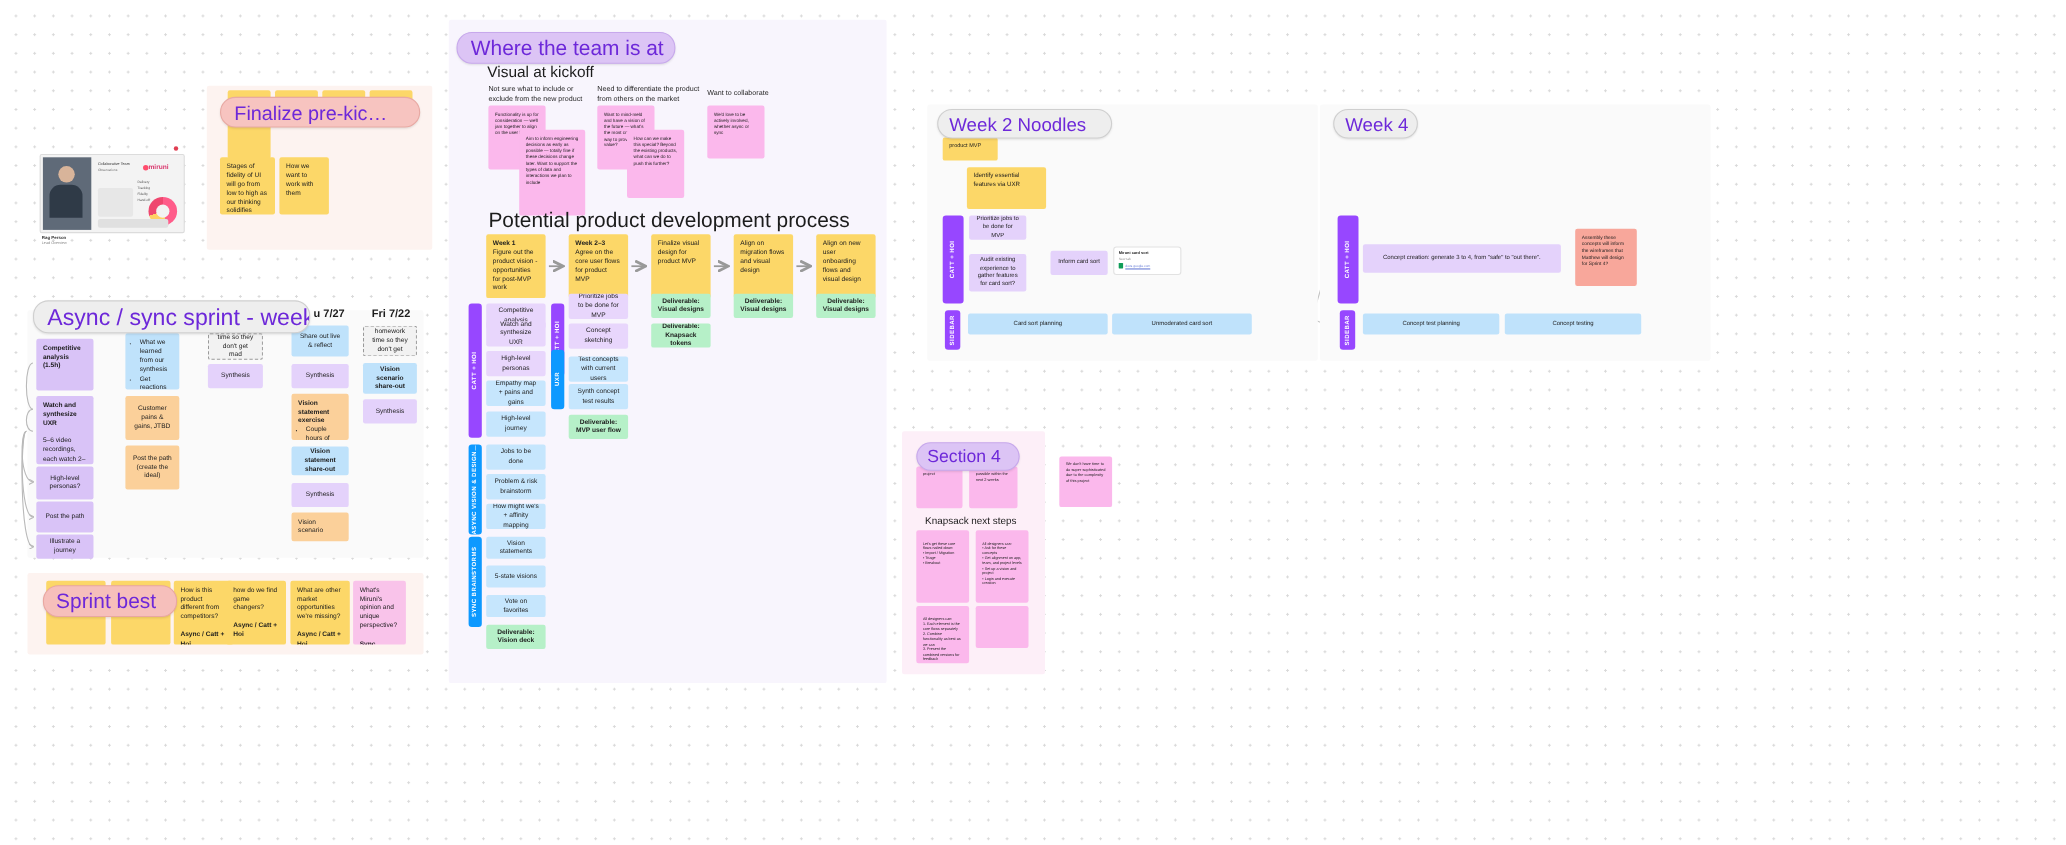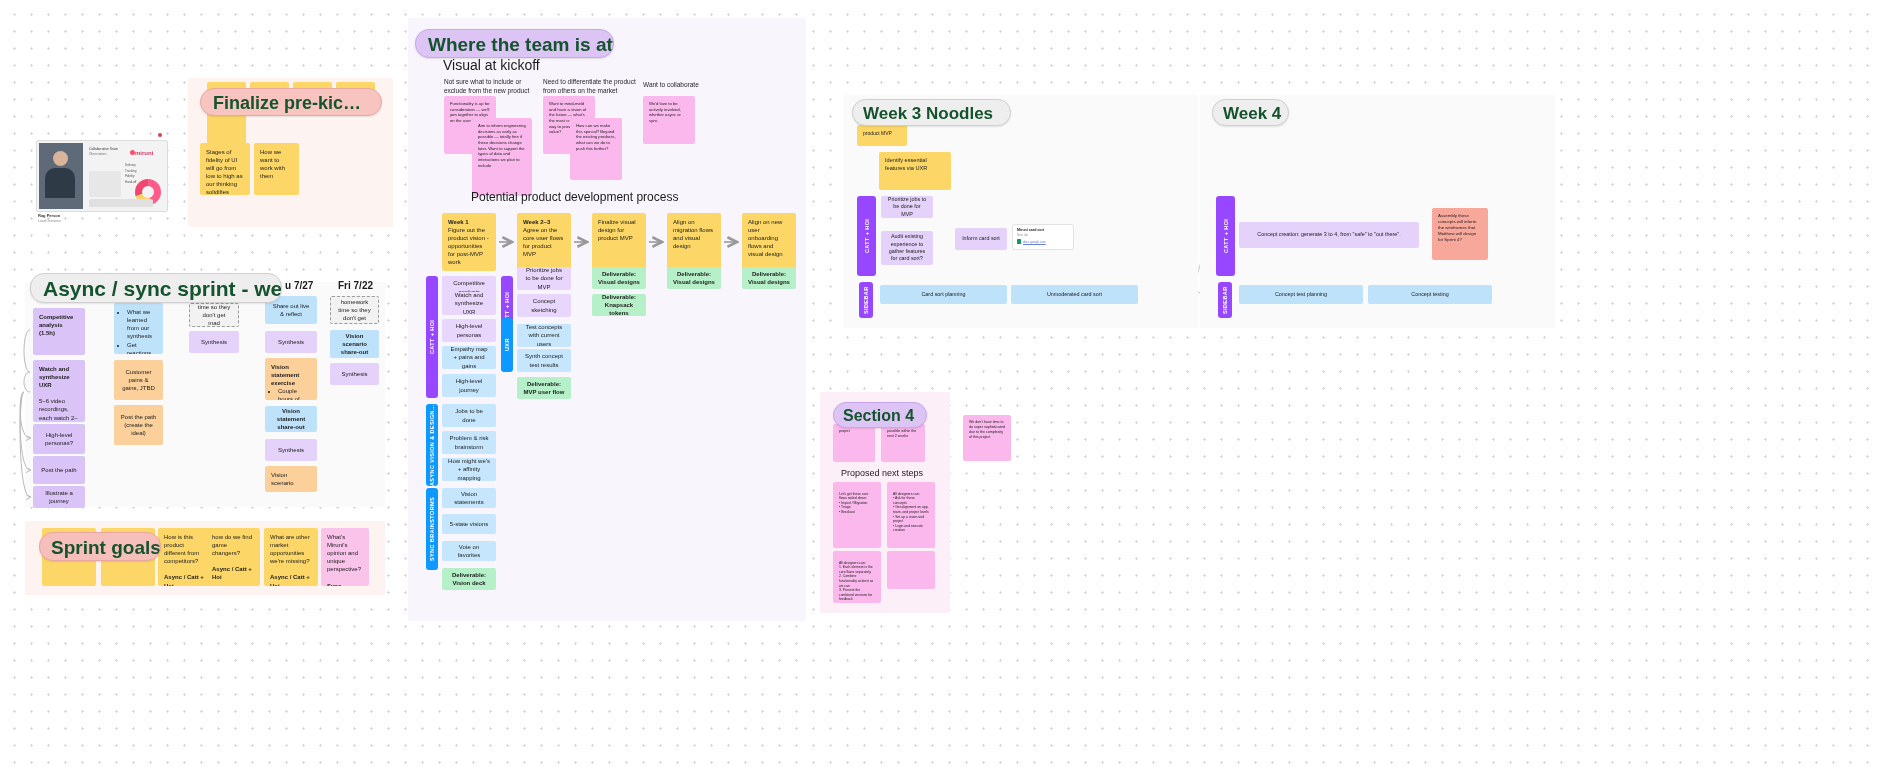--- a/index.html
+++ b/index.html
@@ -17,22 +17,22 @@
     background-image:radial-gradient(circle, #d9d9d9 1px, transparent 1.2px);
     background-size:17px 17px;
     background-position:6px 6px;
   }
   .frame{position:absolute;border-radius:2px;}
   .frame-title{
     position:absolute;
     background:#eeeeee;
     border:1px solid #cfcfcf;
     border-radius:14px;
-    font-weight:bold;
-    color:#14532d;
+    font-weight:normal;
+    color:#6d28d9;
     white-space:nowrap;
     box-shadow:0 1px 2px rgba(0,0,0,.10);
     z-index:40;
     padding:3px 14px;
     line-height:1.12;
     overflow:hidden;
   }
   .ftitle-pink{background:#f7c4c0;border-color:#e8a9a3;}
   .ftitle-purple{background:#dcc4f5;border-color:#c7a8ec;}
   .ftitle-pink2{background:#f6bfbb;border-color:#e9a7a1;}
@@ -210,21 +210,21 @@
     <path d="M884,150 C884,162 896,162 900,162" stroke="#c5c5c5" stroke-width="1" fill="none" marker-end="url(#ah2)"></path>
     <path d="M940,215 C952,215 952,237 958,237" stroke="#c5c5c5" stroke-width="1" fill="none" marker-end="url(#ah2)"></path>
     <path d="M940,258 C952,258 952,240 958,240" stroke="#c5c5c5" stroke-width="1" fill="none" marker-end="url(#ah2)"></path>
     <path d="M992,252 C992,280 952,280 940,285 L940,295" stroke="#c5c5c5" stroke-width="1" fill="none"></path>
     <path d="M1000,250 C1010,250 1010,290 1186,290 C1200,290 1200,240 1214,240" stroke="#c5c5c5" stroke-width="1" fill="none" marker-end="url(#ah2)"></path>
     <path d="M1240,240 L1242,240" stroke="#c5c5c5" stroke-width="1" fill="none"></path>
     <path d="M1190,290 C1200,290 1200,296 1214,296" stroke="#c5c5c5" stroke-width="1" fill="none"></path>
   </svg>
 
   <div class="frame" style="left:25px;top:521px;width:360px;height:74px;background:#fdf3f0;"></div>
-  <div class="frame-title ftitle-pink2" style="left:39px;top:532px;width:122px;height:29px;font-size:19px;line-height:29px;padding:0 11px;box-sizing:border-box;">Sprint goals</div>
+  <div class="frame-title ftitle-pink2" style="left:39px;top:532px;width:122px;height:29px;font-size:19px;line-height:29px;padding:0 11px;box-sizing:border-box;">Sprint best</div>
 
   <div class="note n-yellow" style="left:42px;top:528px;width:54px;height:58px;"></div>
   <div class="note n-yellow" style="left:101px;top:528px;width:54px;height:58px;"></div>
   <div class="note n-yellow" style="left:158px;top:528px;width:54px;height:58px;">
     <span>How is this product different from competitors?</span><br><br>
     <span class="b">Async / Catt + Hoi</span></div>
   <div class="note n-yellow" style="left:206px;top:528px;width:54px;height:58px;">
     <span>how do we find game changers?</span><br><br>
     <span class="b">Async / Catt + Hoi</span></div>
   <div class="note n-yellow" style="left:264px;top:528px;width:54px;height:58px;">
@@ -247,21 +247,21 @@
     <span>Functionality is up for consideration — we'll jam together to align on the user flows</span></div>
   <div class="note n-pink" style="left:472px;top:118px;width:60px;height:78px;font-size:4.2px;">
     <span>Aim to inform engineering decisions as early as possible — totally fine if these decisions change later. Want to support the types of data and interactions we plan to include</span></div>
   <div class="note n-pink" style="left:543px;top:96px;width:52px;height:58px;font-size:4.2px;">
     <span>Want to mind-meld and have a vision of the future — what's the most creative way to provide value?</span></div>
   <div class="note n-pink" style="left:570px;top:118px;width:52px;height:62px;font-size:4.2px;">
     <span>How can we make this special? Beyond the existing products, what can we do to push this further?</span></div>
   <div class="note n-pink" style="left:643px;top:96px;width:52px;height:48px;font-size:4.2px;">
     <span>We'd love to be actively involved, whether async or sync</span></div>
 
-  <div class="secthead" style="left:444px;top:190px;font-size:12px;margin-left:27px;">Potential product development process</div>
+  <div class="secthead" style="left:444px;top:190px;font-size:19px;">Potential product development process</div>
 
   <div class="note n-yellow" style="left:442px;top:213px;width:54px;height:58px;">
     <span class="b">Week 1</span><br>
     <span>Figure out the product vision - opportunities for post-MVP work</span></div>
   <div class="note n-yellow" style="left:517px;top:213px;width:54px;height:58px;">
     <span class="b">Week 2–3</span><br>
     <span>Agree on the core user flows for product MVP</span></div>
   <div class="note n-yellow" style="left:592px;top:213px;width:54px;height:58px;">
     <span>Finalize visual design for product MVP</span></div>
   <div class="note n-yellow" style="left:667px;top:213px;width:54px;height:58px;">
@@ -352,21 +352,21 @@
     <span>Deliverable:
 Knapsack tokens</span></div>
   <div class="note n-green ctr b" style="left:667px;top:267px;width:54px;height:22px;display:flex;align-items:center;justify-content:center;white-space:pre-line;">
     <span>Deliverable:
 Visual designs</span></div>
   <div class="note n-green ctr b" style="left:742px;top:267px;width:54px;height:22px;display:flex;align-items:center;justify-content:center;white-space:pre-line;">
     <span>Deliverable:
 Visual designs</span></div>
 
   <div class="frame" style="left:843px;top:95px;width:355px;height:233px;background:#fafafa;"></div>
-  <div class="frame-title" style="left:852px;top:99px;width:159px;height:27px;font-size:17px;line-height:27px;padding:0 10px;box-sizing:border-box;">Week 3 Noodles</div>
+  <div class="frame-title" style="left:852px;top:99px;width:159px;height:27px;font-size:17px;line-height:27px;padding:0 10px;box-sizing:border-box;">Week 2 Noodles</div>
 
   <div class="note n-yellow" style="left:857px;top:125px;width:50px;height:21px;font-size:5px;">
     <span>product MVP</span></div>
   <div class="note n-yellow" style="left:879px;top:152px;width:72px;height:38px;font-size:5.6px;">
     <span>Identify essential features via UXR</span></div>
 
   <div class="swim sw-purple" style="left:857px;top:196px;width:19px;height:80px;">
     <span>CATT + HOI</span>
     </div>
   <div class="swim sw-purple" style="left:859px;top:282px;width:14px;height:36px;">
@@ -421,21 +421,21 @@
     <span>Assembly these concepts will inform the wireframes that Matthew will design for Sprint 4?</span></div>
 
   <div class="frame" style="left:820px;top:392px;width:130px;height:221px;background:#fdeff8;"></div>
   <div class="frame-title ftitle-purple" style="left:833px;top:402px;width:94px;height:26px;font-size:16px;line-height:26px;padding:0 9px;box-sizing:border-box;">Section 4</div>
 
   <div class="note n-pink" style="left:833px;top:424px;width:42px;height:38px;font-size:3.6px;">
     <span>project</span></div>
   <div class="note n-pink" style="left:881px;top:424px;width:44px;height:38px;font-size:3.6px;">
     <span>possible within the next 2 weeks</span></div>
 
-  <div class="secthead" style="left:841px;top:468px;font-size:9px;">Proposed next steps</div>
+  <div class="secthead" style="left:841px;top:468px;font-size:9px;">Knapsack next steps</div>
 
   <div class="note n-pink" style="left:833px;top:482px;width:48px;height:66px;font-size:3.4px;white-space:pre-line;">
     <span>Let's get these core flows nailed down:
 • Import / Migration
 • Triage
 • Breakout</span></div>
   <div class="note n-pink" style="left:887px;top:482px;width:48px;height:66px;font-size:3.4px;white-space:pre-line;">
     <span>All designers can:
 • Ask for these concepts
 • Get alignment on app, team, and project levels

